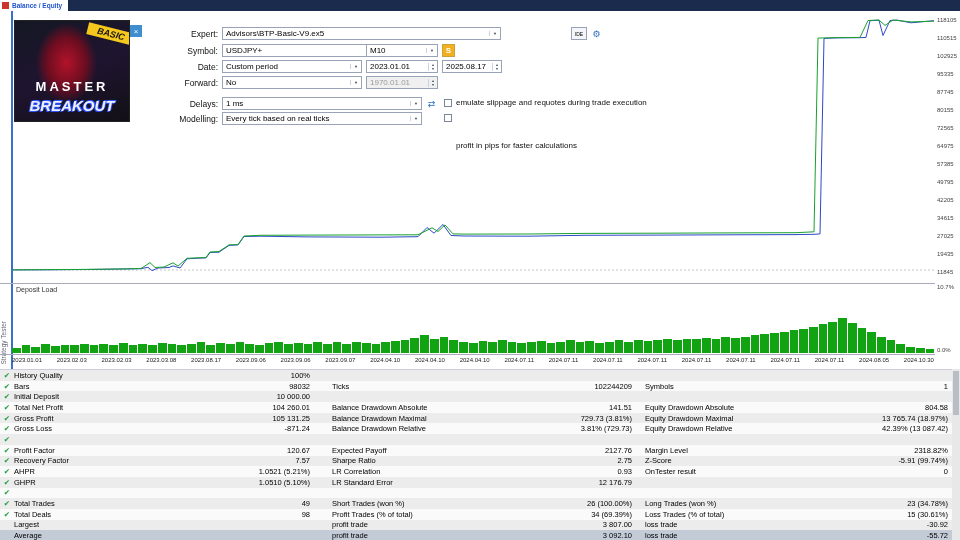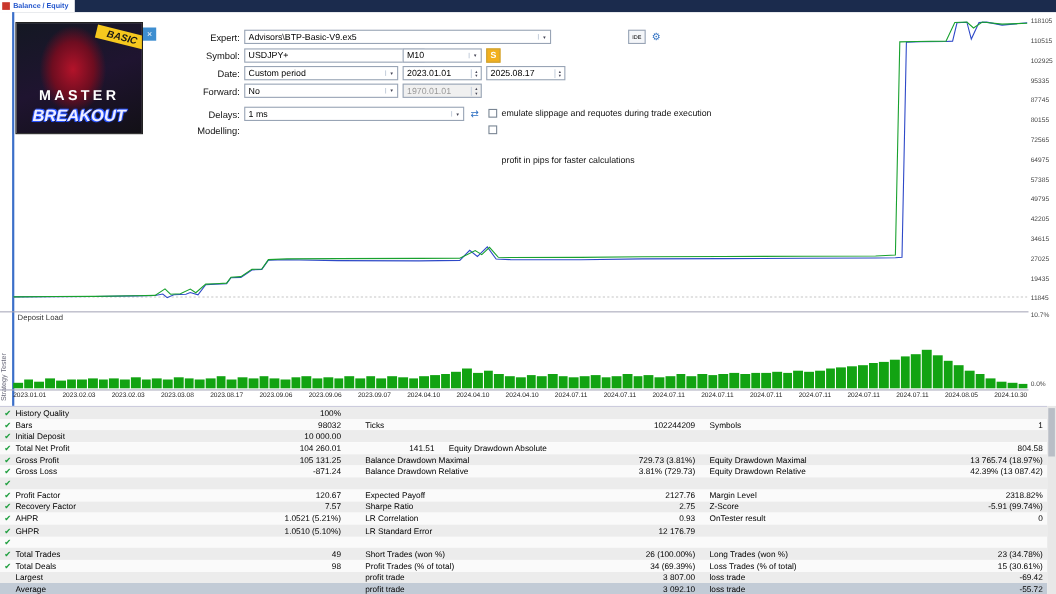--- a/index.html
+++ b/index.html
@@ -149,21 +149,21 @@
     <span class="txt">Custom period</span>
     <span class="arr">▼</span>
   </div>
   <div class="dfield" style="left:366px;top:60px;width:72px;">
     <span>2023.01.01</span>
     <span class="spin">
         <span>▴</span>
         <span>▾</span>
       </span>
   </div>
-  <div class="dfield" style="left:442px;top:60px;width:72px;">
+  <div class="dfield" style="left:442px;top:60px;width:60px;">
     <span>2025.08.17</span>
     <span class="spin">
         <span>▴</span>
         <span>▾</span>
       </span>
   </div>
 
   <div class="flabel" style="top:78px;">Forward:</div>
   <div class="select" style="left:222px;top:76px;width:140px;">
     <span class="txt">No</span>
@@ -182,20 +182,24 @@
     <span class="txt">1 ms</span>
     <span class="arr">▼</span>
   </div>
   <div class="icon-btn" style="left:425px;top:97px;">
     <span>⇄</span>
   </div>
   <div class="cb" style="left:444px;top:99px;"></div>
   <div class="cblabel" style="left:456px;top:98px;">emulate slippage and requotes during trade execution</div>
 
   <div class="flabel" style="top:114px;">Modelling:</div>
+  <div class="select" style="left:222px;top:112px;width:200px;">
+    <span class="txt">Every tick based on real ticks</span>
+    <span class="arr">▼</span>
+  </div>
   <div class="cb" style="left:444px;top:114px;"></div>
   <div class="cblabel" style="left:456px;top:113px;margin-top:28px;">profit in pips for faster calculations</div>
 
   <div class="abs" id="dep-top-line"></div>
   <div class="abs" id="deposit-label">Deposit Load</div>
   <div class="abs" id="bars">
       <div style="height: 8%;"></div>
       <div style="height: 12%;"></div>
       <div style="height: 10%;"></div>
       <div style="height: 14%;"></div>
@@ -344,20 +348,21 @@
         <span class="v1">10 000.00</span>
         <span class="l2"></span>
         <span class="v2"></span>
         <span class="l3"></span>
         <span class="v3"></span>
       </div>
       <div class="srow">
         <span class="chk">✔</span>
         <span class="l1">Total Net Profit</span>
         <span class="v1">104 260.01</span>
+        <span class="l2">Balance Drawdown Absolute</span>
         <span class="v2">141.51</span>
         <span class="l3">Equity Drawdown Absolute</span>
         <span class="v3">804.58</span>
       </div>
       <div class="srow odd">
         <span class="chk">✔</span>
         <span class="l1">Gross Profit</span>
         <span class="v1">105 131.25</span>
         <span class="l2">Balance Drawdown Maximal</span>
         <span class="v2">729.73 (3.81%)</span>
@@ -445,21 +450,21 @@
         <span class="l3">Loss Trades (% of total)</span>
         <span class="v3">15 (30.61%)</span>
       </div>
       <div class="srow odd">
         <span class="chk"></span>
         <span class="l1">Largest</span>
         <span class="v1"></span>
         <span class="l2">profit trade</span>
         <span class="v2">3 807.00</span>
         <span class="l3">loss trade</span>
-        <span class="v3">-69.42</span>
+        <span class="v3">-30.92</span>
       </div>
       <div class="srow sel">
         <span class="chk"></span>
         <span class="l1">Average</span>
         <span class="v1"></span>
         <span class="l2">profit trade</span>
         <span class="v2">3 092.10</span>
         <span class="l3">loss trade</span>
         <span class="v3">-55.72</span>
       </div>

